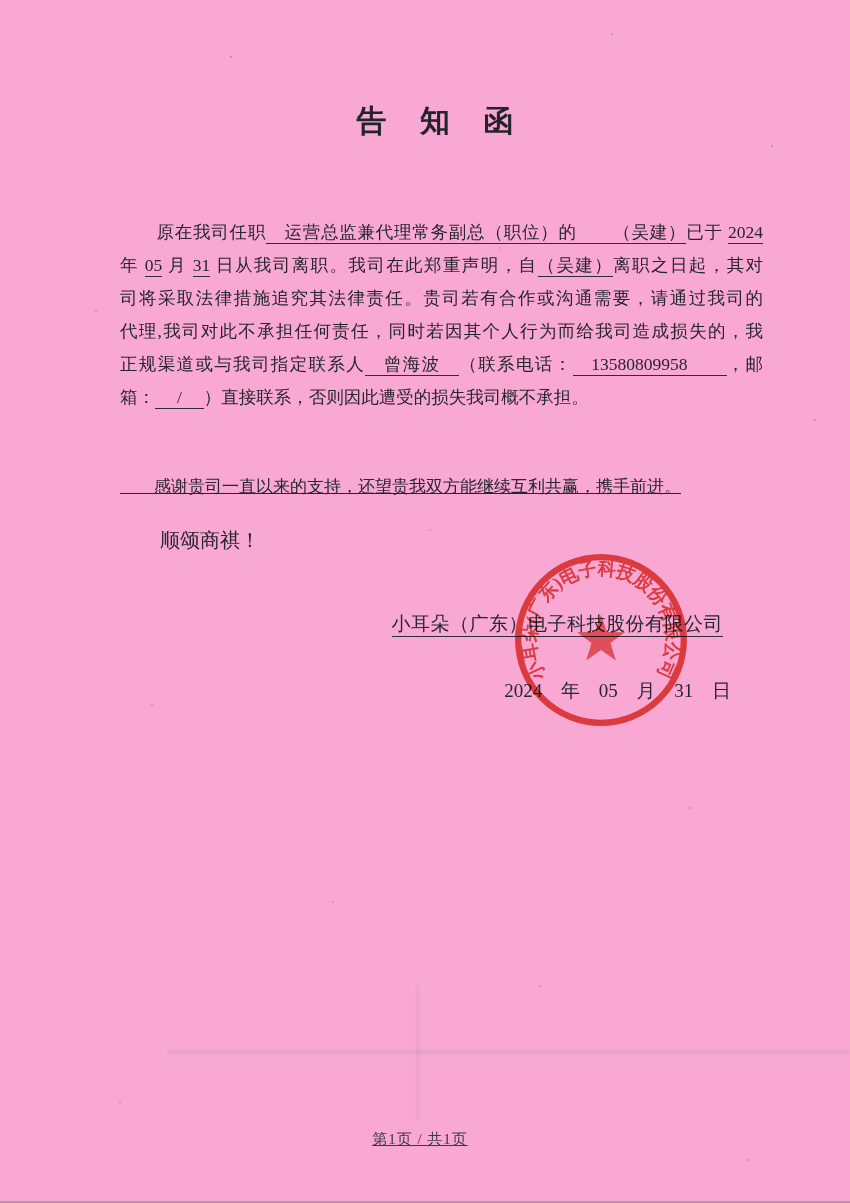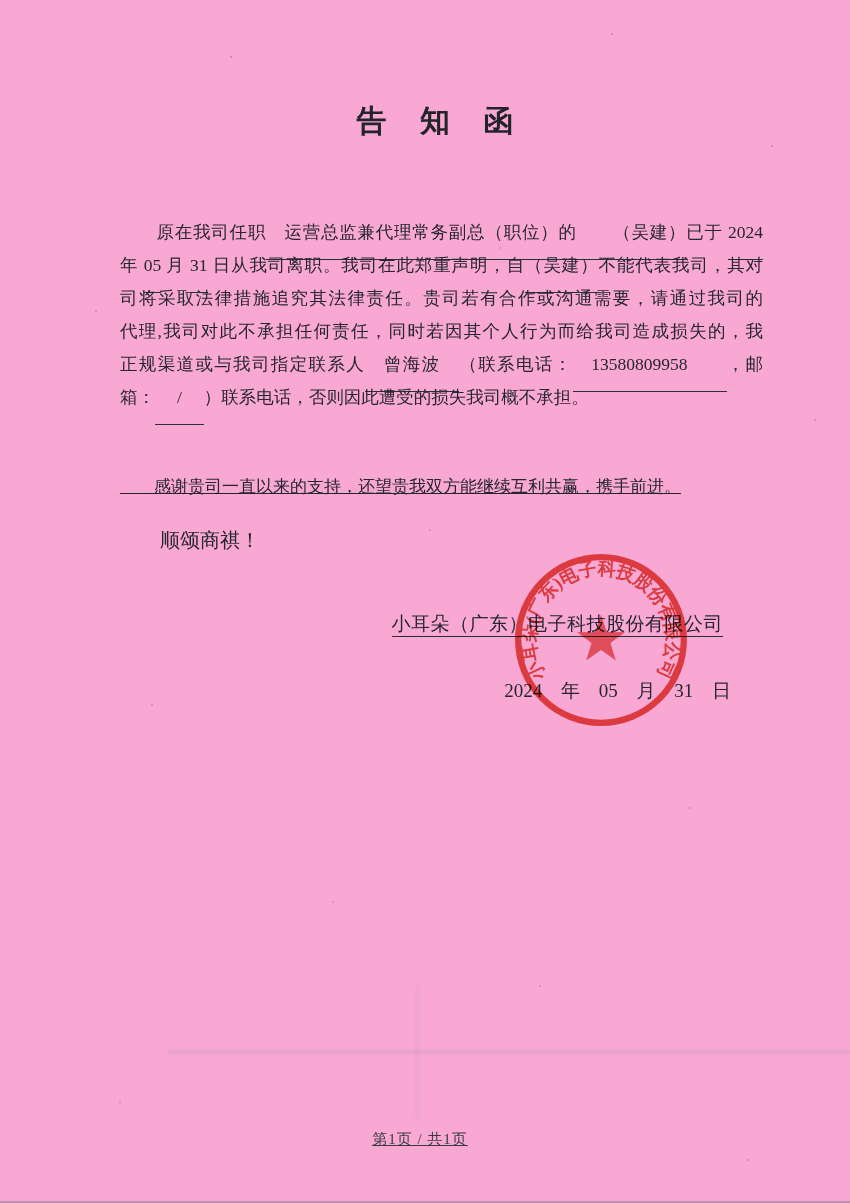--- a/index.html
+++ b/index.html
@@ -62,21 +62,21 @@
   .line {
     height: 33px;
     line-height: 33px;
     white-space: nowrap;
   }
   .line.fill {
     white-space: normal;
     text-align: justify;
     text-align-last: justify;
   }
-  .ul { border-bottom: 1.5px solid #2d2d36; padding-bottom: 17px; }
+  .ul { border-bottom: 1.5px solid #2d2d36; padding-bottom: 1px; }
   .para-thanks {
     position: absolute;
     top: 470px; left: 120px; width: 680px;
     font-size: 17px; line-height: 33px;
     white-space: nowrap;
     text-decoration: underline;
   }
   .para-closing {
     position: absolute;
     top: 524px; left: 120px;
@@ -140,25 +140,25 @@
 </head>
 <body>
 
 <div class="page">
 
   <div class="title">告 知 函</div>
 
 
   <div class="body-block">
       <div class="line fill"><span>　　原在我司任职</span><span class="ul">　运营总监兼代理常务副总（职位）的</span><span class="ul">　　（吴建）</span><span>已于 </span><span class="ul">2024</span></div>
-      <div class="line fill"><span>年 </span><span class="ul">05</span><span> 月 </span><span class="ul">31</span><span> 日从我司离职。我司在此郑重声明，自</span><span class="ul">（吴建）</span><span>不能代表我司，其对</span></div>
+      <div class="line fill"><span>年 </span><span class="ul">05</span><span> 月 </span><span class="ul">31</span><span> 日从我司离职。我司在此郑重声明，自</span><span class="ul">（吴建）</span><span>离职之日起，其对</span></div>
       <div class="line fill"><span>司将采取法律措施追究其法律责任。贵司若有合作或沟通需要，请通过我司的</span></div>
       <div class="line fill"><span>代理,我司对此不承担任何责任，同时若因其个人行为而给我司造成损失的，我</span></div>
       <div class="line fill"><span>正规渠道或与我司指定联系人</span><span class="ul">　曾海波　</span><span>（联系电话：</span><span class="ul">　13580809958　　</span><span>，邮</span></div>
-      <div class="line"><span>箱：</span><span class="ul">　 / 　</span><span>）联系电话，否则因此遭受的损失我司概不承担。</span></div>
+      <div class="line"><span>箱：</span><span class="ul">　 / 　</span><span>）直接联系，否则因此遭受的损失我司概不承担。</span></div>
     </div>
 
   <div class="para-thanks">　　感谢贵司一直以来的支持，还望贵我双方能继续互利共赢，携手前进。</div>
 
   <div class="para-closing">　　顺颂商祺！</div>
 
   <div class="sig-company"><span class="ul">小耳朵（广东）电子科技股份有限公司</span></div>
 
   <div class="sig-date">2024 年 05 月 31 日</div>
 

